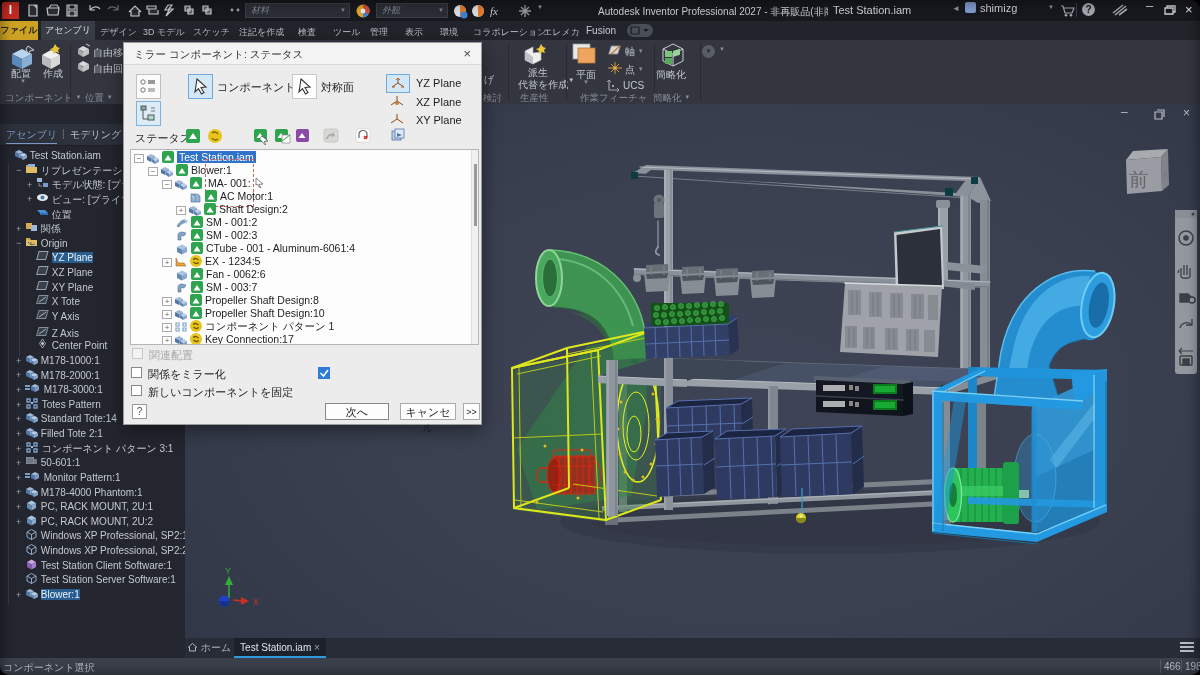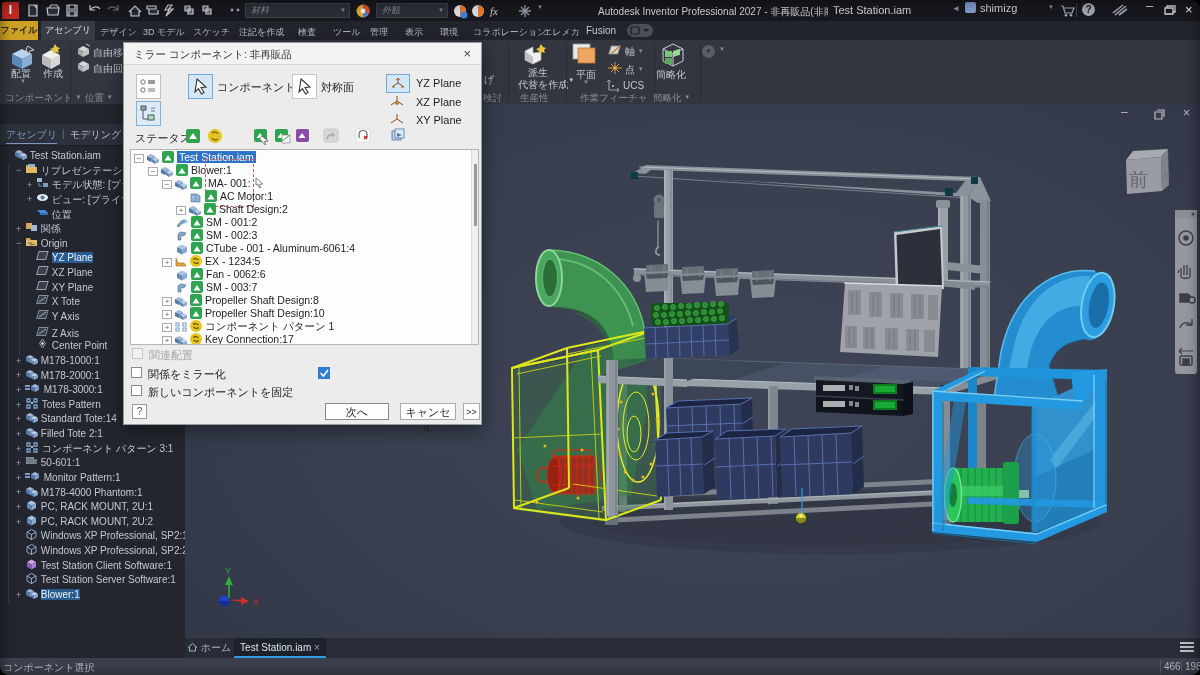--- a/index.html
+++ b/index.html
@@ -861,21 +861,21 @@
  <span style="position:absolute;left:1164px;top:3px">466</span>
  <span style="position:absolute;left:1181px;top:2px;width:1px;height:13px;background:#565b66"></span>
  <span style="position:absolute;left:1185px;top:3px">198</span>
 </div>
 <div class="abs" style="left:1180px;top:642px;width:14px;height:10px;border-top:2px solid #b6bbc4;border-bottom:2px solid #b6bbc4">
     <div style="margin-top:2px;height:2px;background:#b6bbc4"></div>
   </div>
 
 <div id="dialog" class="abs" style="left:123px;top:42px;width:359px;height:383px;background:#ececec;border:1px solid #9a9a9a;box-shadow:0 5px 18px rgba(0,0,0,.45);font-size:11px;color:#1d1d1f">
  <div class="abs" style="left:0;top:0;width:357px;height:22px;background:#f3f3f3;border-bottom:1px solid #d8d8d8">
-  <span style="position:absolute;left:10px;top:5px;font-size:10.5px;color:#333">ミラー コンポーネント: 非再販品</span>
+  <span style="position:absolute;left:10px;top:5px;font-size:10.5px;color:#333">ミラー コンポーネント: ステータス</span>
   <span style="position:absolute;right:10px;top:3px;font-size:13px;color:#444">×</span>
  </div>
 
  <div class="abs" style="left:12px;top:31px;width:25px;height:25px;background:#fbfbfb;border:1px solid #c0c0c0">
   <svg width="23" height="23">
         <g fill="none" stroke="#777">
           <circle cx="6" cy="7" r="2.2"></circle>
           <rect x="11" y="5" width="7" height="4" fill="#999" stroke="none"></rect>
           <circle cx="6" cy="15" r="2.2"></circle>
           <rect x="11" y="13" width="7" height="4" fill="#bbb" stroke="none"></rect>

